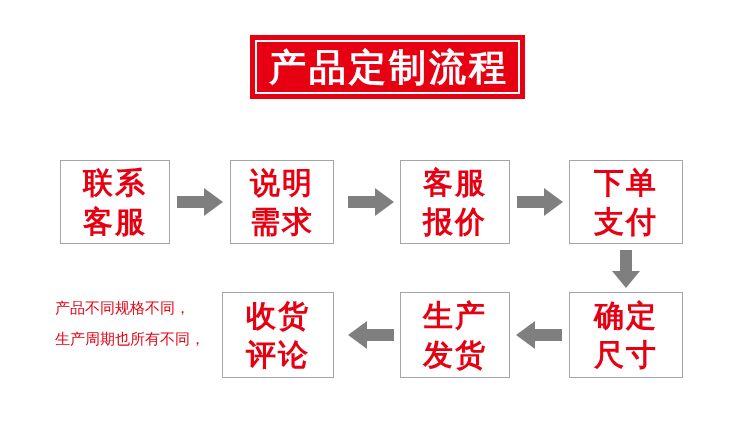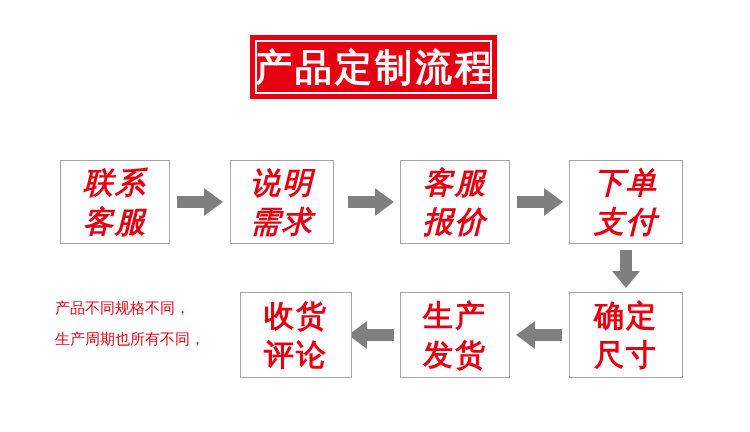--- a/index.html
+++ b/index.html
@@ -11,21 +11,21 @@
     width: 750px;
     height: 432px;
     background: #ffffff;
     overflow: hidden;
   }
 
   
   .banner {
     position: absolute;
     left: 250px; top: 35px;
-    width: 247px; height: 64px;
+    width: 275px; height: 64px;
     background: var(--red, #e60012);
     display: flex; align-items: center; justify-content: center;
   }
   .banner::before {
     content: "";
     position: absolute;
     left: 5px; right: 5px; top: 5px; bottom: 5px;
     border: 2px solid #ffffff;
     pointer-events: none;
   }
@@ -46,29 +46,29 @@
     border: 1px solid var(--border-gray, #a6a6a6);
     display: flex; align-items: center; justify-content: center;
     text-align: center;
     color: var(--red, #e60012);
     font-size: 30px;
     font-weight: bold;
     line-height: 1.3;
     letter-spacing: 2px;
     white-space: pre-line;
   }
-  .row1 { top: 160px; height: 84px; font-style: italic; }
+  .row1 { top: 160px; height: 84px; }
   .row2 { top: 292px; height: 86px; }
   .b1 { left: 60px;  width: 110px; }
   .b2 { left: 230px; width: 104px; }
   .b3 { left: 400px; width: 110px; }
   .b4 { left: 569px; width: 114px; }
   .b5 { left: 569px; width: 114px; text-align: center; }
   .b6 { left: 400px; width: 110px; }
-  .b7 { left: 240px; width: 112px; }
+  .b7 { left: 222px; width: 112px; }
 
   
   .arrow { position: absolute; }
   .arrow svg { display: block; }
   .arrow polygon, .arrow rect { fill: var(--arrow-gray, #7f7f7f); }
   .ar1 { left: 177px; top: 188px; }
   .ar2 { left: 348px; top: 188px; }
   .ar3 { left: 517px; top: 188px; }
   .ad1 { left: 612px; top: 250px; }
   .al1 { left: 516px; top: 321px; }

